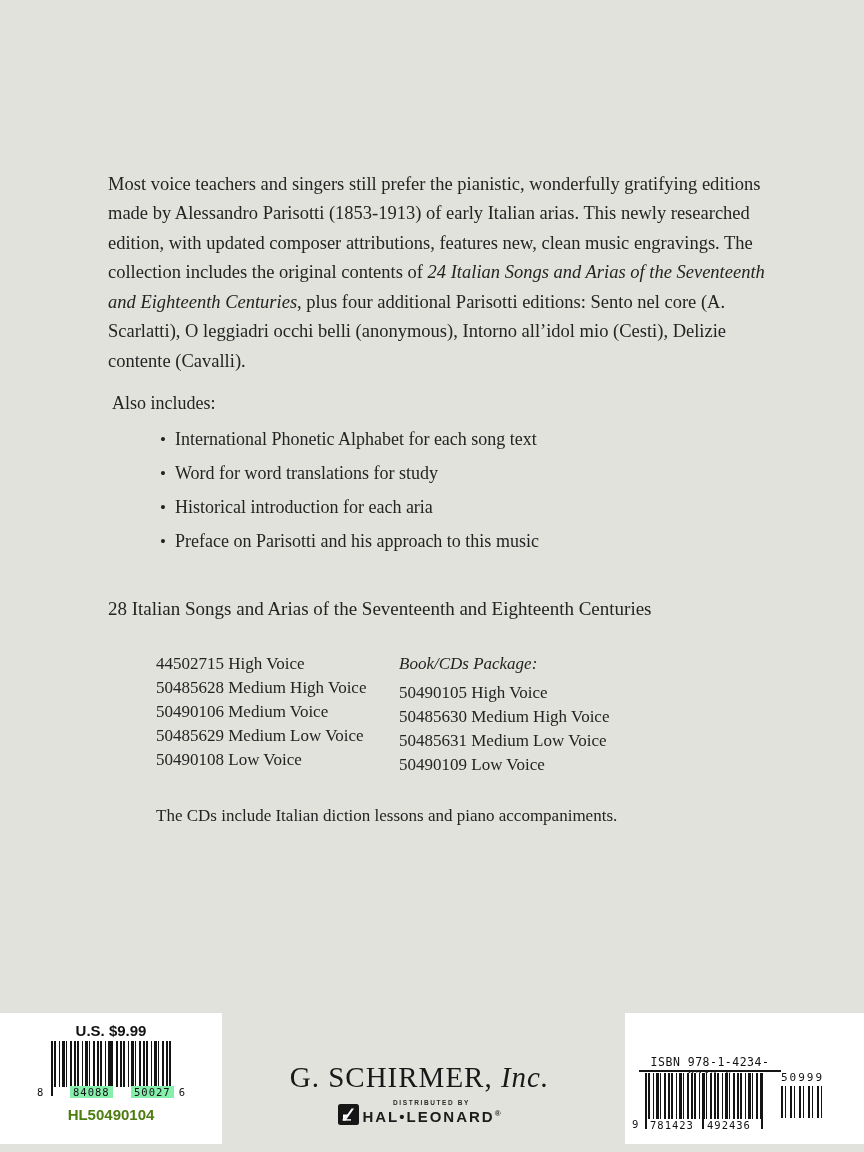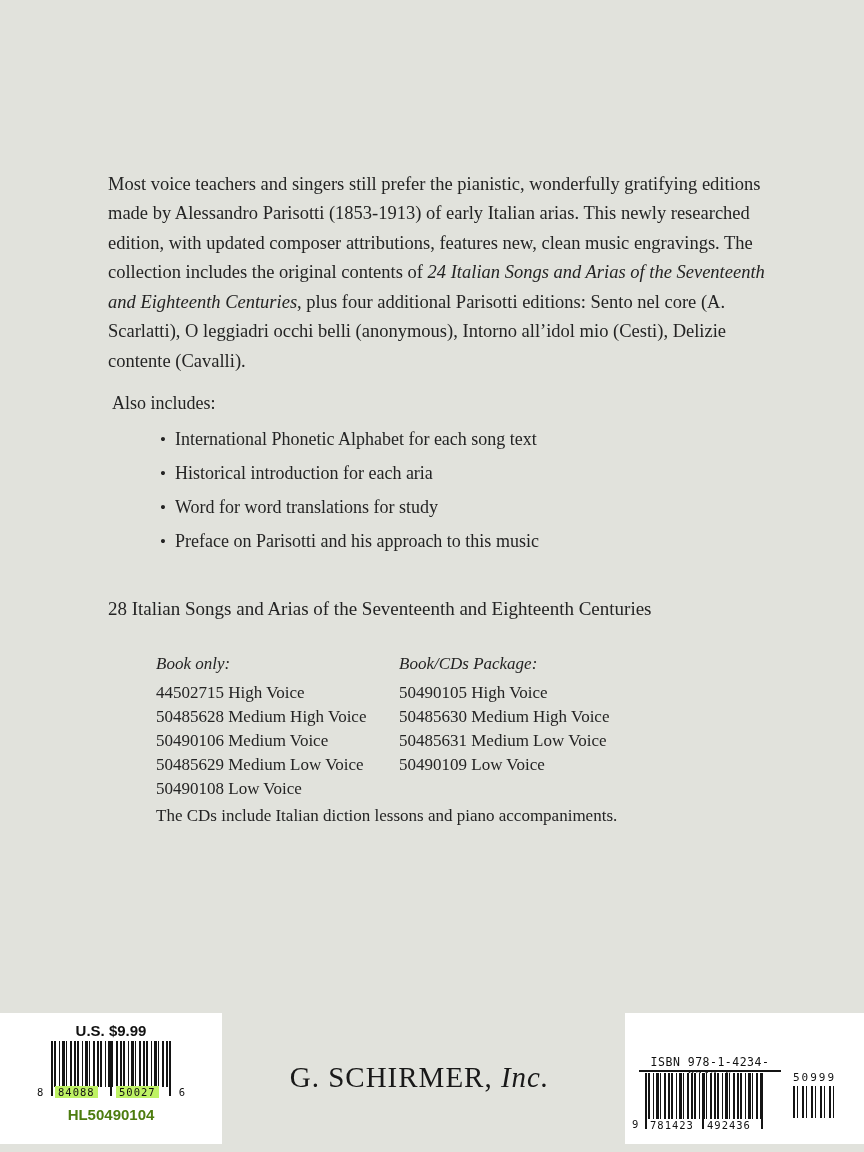--- a/index.html
+++ b/index.html
@@ -47,21 +47,21 @@
       #141414 15px 16px, #fff 16px 19px, #141414 19px 21px, #fff 21px 23px);
   }
   .guard { position: absolute; top: 0; width: 2px; background: #141414; }
 
   #upc { position: absolute; left: 36px; top: 28px; width: 150px; height: 58px; }
   #upc .bars { position: absolute; left: 15px; right: 15px; top: 0; height: 46px; }
   #upc .guard { height: 55px; }
   #upc .g-left { left: 15px; } #upc .g-mid { left: 74px; } #upc .g-right { right: 15px; }
   #upc .d { position: absolute; bottom: 1px; font-size: 10.5px; color: #111; }
   #upc .outer-left { left: 1px; } #upc .outer-right { right: 1px; }
-  #upc .grp { background: #bef264; padding: 0 3px; letter-spacing: 1px; }
+  #upc .grp { background: #86efac; padding: 0 3px; letter-spacing: 1px; margin-left: 15px; }
   #upc .grp1 { left: 19px; } #upc .grp2 { left: 80px; }
 
   #hl-number { position: absolute; left: 0; right: 0; top: 93px; text-align: center;
                font-weight: bold; font-size: 15px; color: #4d7c0f; }
 
   
   #publisher { left: 218px; top: 1013px; width: 403px; height: 131px; text-align: center; color: #191919; }
   #publisher-name { margin-top: 48px; font-size: 29px; letter-spacing: 1px; }
   #publisher-name em { font-style: italic; }
   #hl-block { margin-top: 5px; display: flex; justify-content: center; align-items: flex-end; }
@@ -78,45 +78,44 @@
                 font-size: 11.5px; letter-spacing: 0.5px; color: #111; }
   #isbn-rule { position: absolute; left: 14px; top: 57px; width: 142px; height: 1.5px; background: #141414; }
   #ean { position: absolute; left: 20px; top: 60px; width: 118px; height: 58px; }
   #ean .bars { position: absolute; left: 0; right: 0; top: 0; height: 46px; }
   #ean .guard { height: 56px; }
   #ean .g-left { left: 0; } #ean .g-mid { left: 57px; } #ean .g-right { right: 0; }
   #ean .d { position: absolute; bottom: 0; font-size: 10.5px; color: #111; }
   #ean .grp { background: #fff; padding: 0 2px; letter-spacing: 1px; }
   #ean .grp1 { left: 3px; } #ean .grp2 { left: 60px; }
   #ean-outer { position: absolute; left: 7px; top: 105px; font-size: 10.5px; color: #111; }
-  #supp { position: absolute; left: 152px; top: 58px; width: 58px; padding-left: 16px; }
+  #supp { position: absolute; left: 140px; top: 58px; width: 58px; padding-left: 16px; }
   #supp .supp-digits { display: block; text-align: center; font-size: 11px; letter-spacing: 2px; color: #111; }
   #supp .supp-bars { height: 32px; margin-top: 2px;
     background: repeating-linear-gradient(90deg, #141414 0 2px, #fff 2px 4px, #141414 4px 5px, #fff 5px 9px); }
 </style>
 </head>
 <body>
 
 <p id="intro" class="abs"><span>Most voice teachers and singers still prefer the pianistic, wonderfully gratifying editions made by Alessandro Parisotti (1853-1913) of early Italian arias. This newly researched edition, with updated composer attributions, features new, clean music engravings. The collection includes the original contents of </span><em>24 Italian Songs and Arias of the Seventeenth and Eighteenth Centuries</em><span>, plus four additional Parisotti editions: Sento nel core (A. Scarlatti), O leggiadri occhi belli (anonymous), Intorno all’idol mio (Cesti), Delizie contente (Cavalli).</span></p>
 
 <div id="also" class="abs">
   <div>Also includes:</div>
   <ul>
     <li><span class="bullet">•</span><span>International Phonetic Alphabet for each song text</span></li>
+    <li><span class="bullet">•</span><span>Word for word translations for study</span></li>
     <li><span class="bullet">•</span><span>Historical introduction for each aria</span></li>
-    <li><span class="bullet">•</span><span>Word for word translations for study</span></li>
     <li><span class="bullet">•</span><span>Preface on Parisotti and his approach to this music</span></li>
   </ul>
 </div>
 
 <div id="collection-title" class="abs">28 Italian Songs and Arias of the Seventeenth and Eighteenth Centuries</div>
 
 <div id="catalog" class="abs">
   <div class="catalog-col1">
-    <div class="catalog-heading">Book only:</div>
     <div class="catalog-row"><span>44502715</span> <span>High Voice</span></div>
     <div class="catalog-row"><span>50485628</span> <span>Medium High Voice</span></div>
     <div class="catalog-row"><span>50490106</span> <span>Medium Voice</span></div>
     <div class="catalog-row"><span>50485629</span> <span>Medium Low Voice</span></div>
     <div class="catalog-row"><span>50490108</span> <span>Low Voice</span></div>
   </div>
   <div class="catalog-col2">
     <div class="catalog-heading">Book/CDs Package:</div>
     <div class="catalog-row"><span>50490105</span> <span>High Voice</span></div>
     <div class="catalog-row"><span>50485630</span> <span>Medium High Voice</span></div>
@@ -137,20 +136,32 @@
     <span class="d outer-left mono">8</span>
     <span class="d grp grp1 mono">84088</span>
     <span class="d grp grp2 mono">50027</span>
     <span class="d outer-right mono">6</span>
   </div>
   <div id="hl-number" class="sans">HL50490104</div>
 </div>
 
 <div id="publisher" class="abs">
   <div id="publisher-name"><span>G. SCHIRMER,</span> <em>Inc.</em></div>
+  <div id="hl-block">
+    <svg id="hl-icon" viewBox="0 0 21 21" xmlns="http://www.w3.org/2000/svg">
+      <rect x="0" y="0" width="21" height="21" rx="2.5" fill="#161616"></rect>
+      <path d="M5 16.5 L13.6 4.5 L16 4.5 L7.6 16.5 Z" fill="#ffffff"></path>
+      <path d="M5 16.5 L5 10.5 L9.8 10.5 Z" fill="#ffffff"></path>
+      <rect x="4.5" y="15.2" width="8.5" height="1.4" fill="#ffffff"></rect>
+    </svg>
+    <div class="hl-col">
+      <div class="hl-distributed">DISTRIBUTED BY</div>
+      <div class="hl-wordmark"><span>HAL•LEONARD</span><span class="reg">®</span></div>
+    </div>
+  </div>
 </div>
 
 <div id="isbn-box" class="footer-box">
   <div id="isbn-label" class="mono">ISBN 978-1-4234-9243-6</div>
   <div id="isbn-rule"></div>
   <div id="ean">
     <div class="bars bc-bars"></div>
     <div class="guard g-left"></div>
     <div class="guard g-mid"></div>
     <div class="guard g-right"></div>

